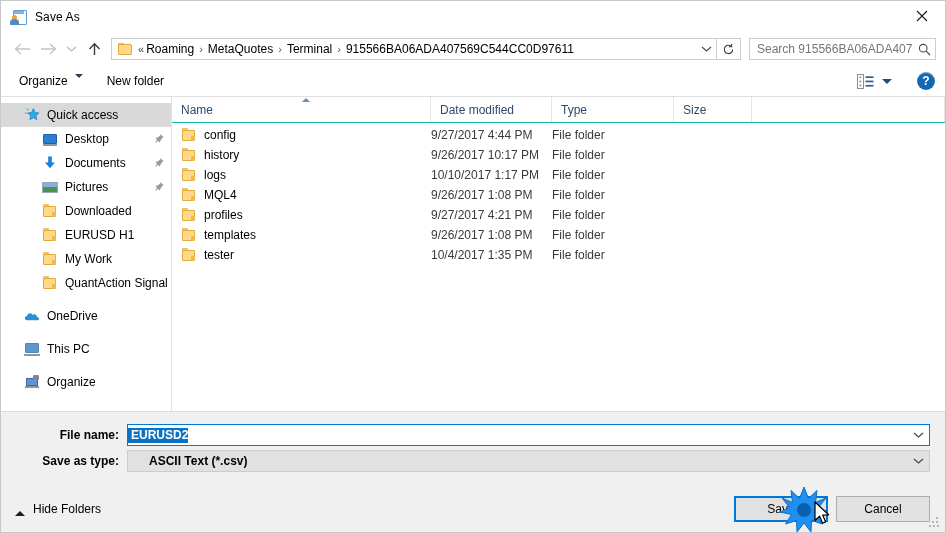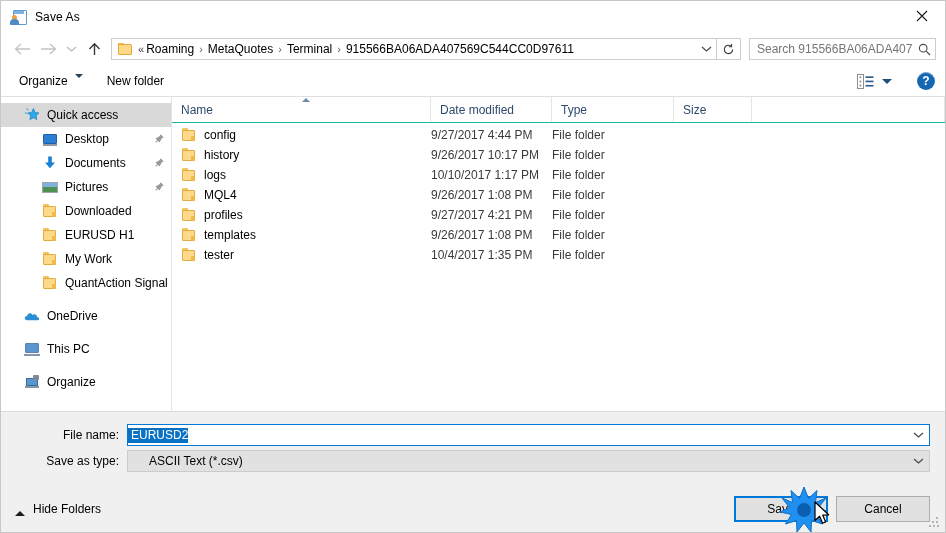--- a/index.html
+++ b/index.html
@@ -468,20 +468,21 @@
   .row .c-date { width: 121px; flex: 0 0 121px; color:#3a3a3a; }
   .row .c-type { width: 122px; flex: 0 0 122px; color:#3a3a3a; }
   .row .c-size { width: 78px; flex: 0 0 78px; }
 
   
   .formarea {
     flex: 0 0 auto;
     background: #f0f0f0;
     border-top: 1px solid #dcdcdc;
     padding: 12px 0 10px 0;
+    font-weight: bold;
   }
   .formrow {
     display: flex;
     align-items: center;
     height: 22px;
     margin-bottom: 4px;
     padding-right: 15px;
   }
   .formrow .lbl {
     width: 126px;

